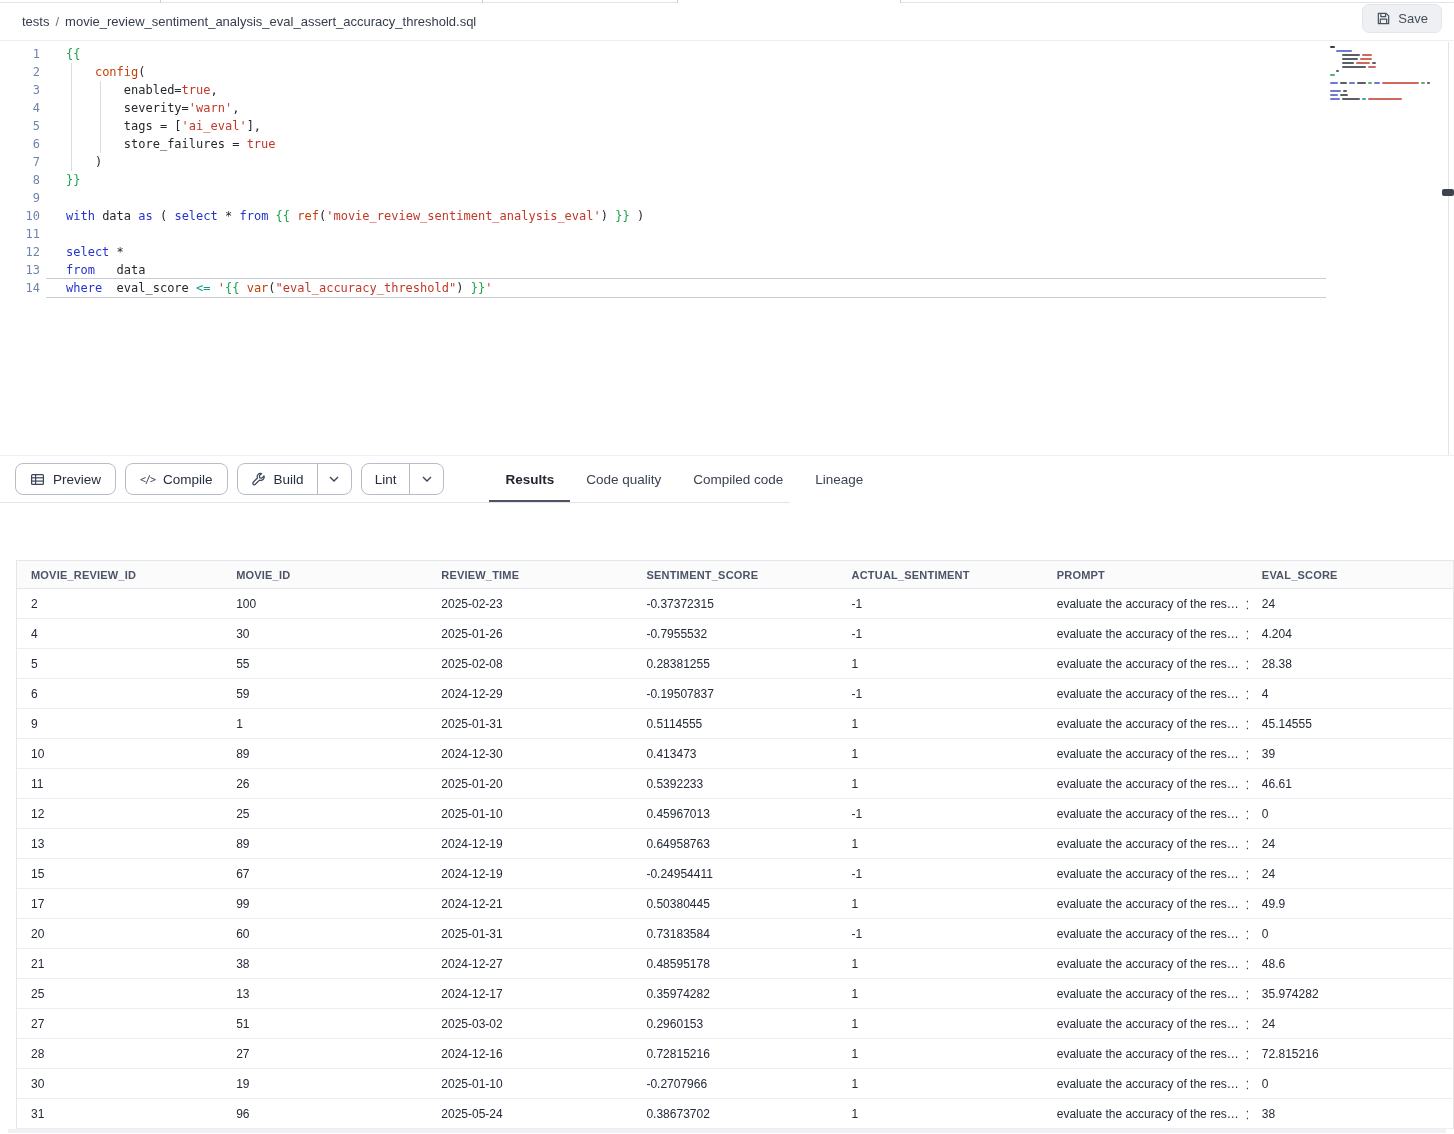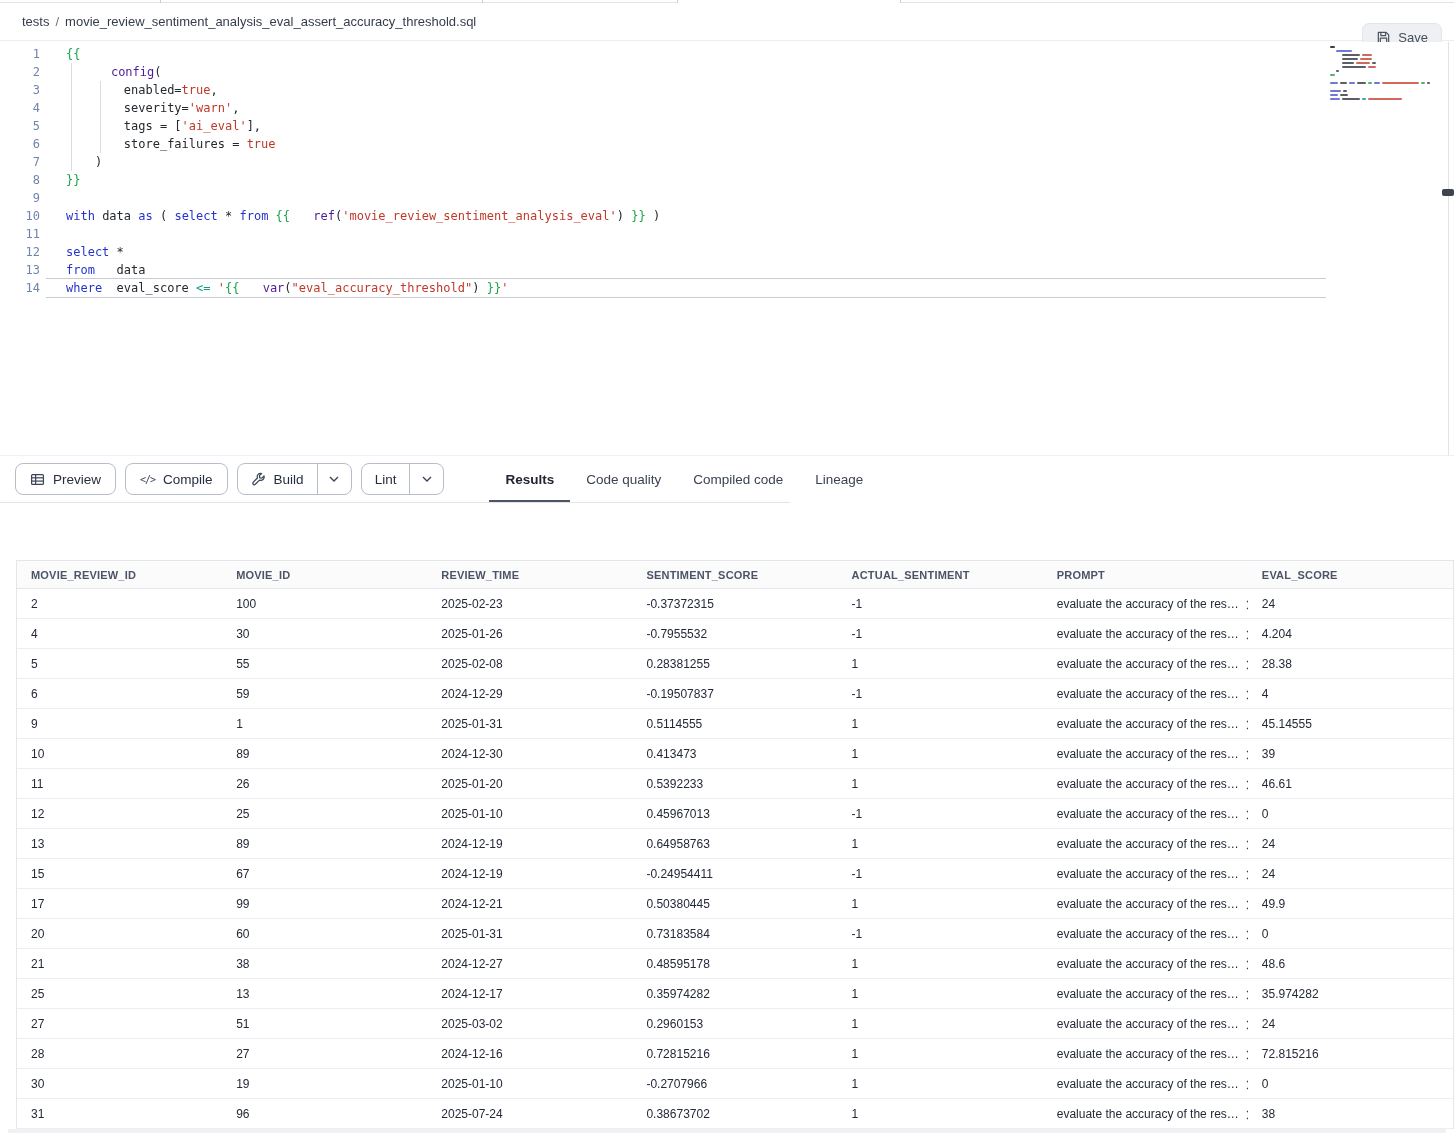--- a/index.html
+++ b/index.html
@@ -10,33 +10,33 @@
   }
   
   .tabstrip { position:absolute; top:0; left:0; width:1454px; height:3px; }
   .tabstrip .seg { position:absolute; top:0; height:3px; border-bottom:1px solid #e2e4e8; }
   .tabstrip .tick { position:absolute; top:0; width:1px; height:3px; background:#c9cdd4; }
   
   .header { position:absolute; top:3px; left:0; width:1454px; height:38px;
     display:flex; align-items:center; border-bottom:1px solid #eceef1; background:#fff; }
   .breadcrumb { margin-left:22px; font-size:13px; color:#353d4c; }
   .breadcrumb .sep { margin:0 6px; color:#6b7382; }
-  .save-btn { position:absolute; right:12px; top:20px; height:29px; padding:0 13px;
+  .save-btn { position:absolute; right:12px; top:1px; height:29px; padding:0 13px;
     display:flex; align-items:center; gap:7px; background:#eff0f3; border:1px solid #e3e5ea;
     border-radius:7px; font-size:13px; color:#454e5e; cursor:pointer; }
   
   .editor { position:absolute; top:42px; left:0; width:1454px; height:413px; background:#fff;
     font-family:"DejaVu Sans Mono", monospace; font-size:12px; }
   .code-lines { position:absolute; top:3px; left:0; right:0; }
   .cl { position:relative; display:flex; height:18px; line-height:18px; white-space:pre; }
   .ln { width:40px; text-align:right; color:#6f83ad; flex:0 0 40px; font-size:12px; }
   .lc { position:relative; margin-left:26px; color:#24292e; }
   .lc .guide { position:absolute; top:0; bottom:0; width:1px; background:#d9dce1; }
   .tk-kw { color:#2434cc; }
-  .tk-fn { color:#4c1d95;margin-left:16px; }
+  .tk-fn { color:#c2410c; }
   .tk-str { color:#c0392b; }
   .tk-brace { color:#18a34a; }
   .tk-op { color:#0d9b8a; }
   .cl.active::after { content:''; position:absolute; left:46px; width:1280px; top:-1px; bottom:-1px;
     border-top:1px solid #c9ccd3; border-bottom:1px solid #c9ccd3; pointer-events:none; }
   
   .minimap { position:absolute; top:4px; right:24px; width:100px; }
   .mr { height:2px; margin-bottom:2px; display:flex; gap:2px; }
   .mr i { height:2px; border-radius:1px; display:block; }
   .mm-dk { background:#3a3f46; } .mm-b { background:#7079d6; } .mm-k { background:#5a5f66; }
@@ -486,21 +486,21 @@
             <span>evaluate the accuracy of the res…</span>
             <svg class="chev" width="8" height="10" viewBox="0 0 8 10">
               <path d="M2 1l4.3 4L2 9" fill="none" stroke="#3a414e" stroke-width="1.3"></path>
             </svg>
           </div>
           <div class="tcell">0</div>
         </div>
         <div class="trow">
           <div class="tcell">31</div>
           <div class="tcell">96</div>
-          <div class="tcell">2025-07-24</div>
+          <div class="tcell">2025-05-24</div>
           <div class="tcell">0.38673702</div>
           <div class="tcell">1</div>
           <div class="tcell prompt">
             <span>evaluate the accuracy of the res…</span>
             <svg class="chev" width="8" height="10" viewBox="0 0 8 10">
               <path d="M2 1l4.3 4L2 9" fill="none" stroke="#3a414e" stroke-width="1.3"></path>
             </svg>
           </div>
           <div class="tcell">38</div>
         </div>

